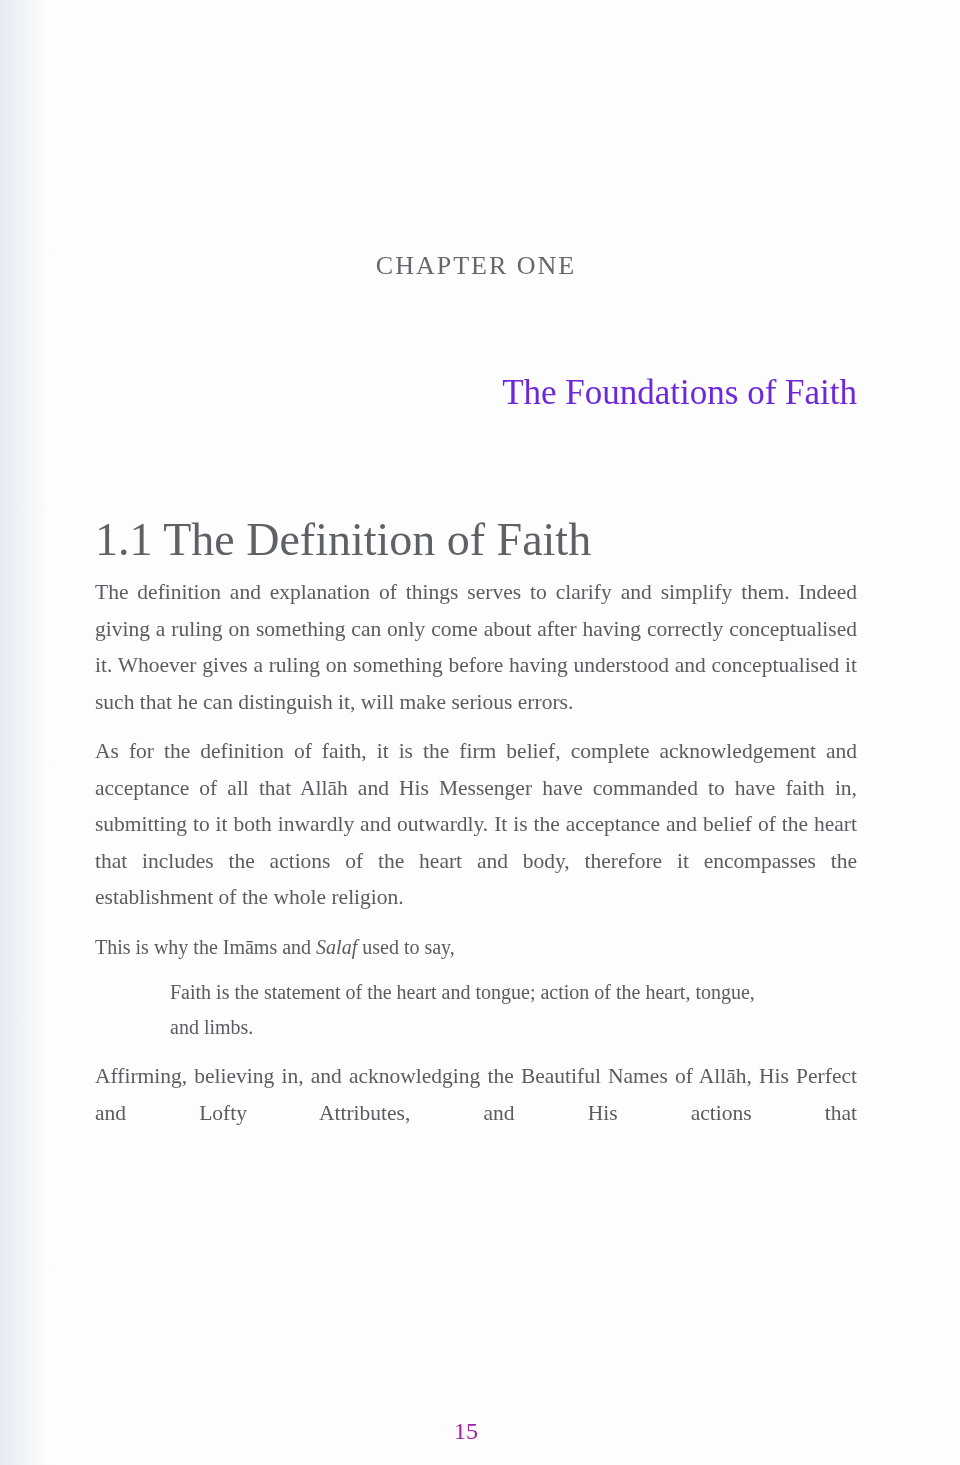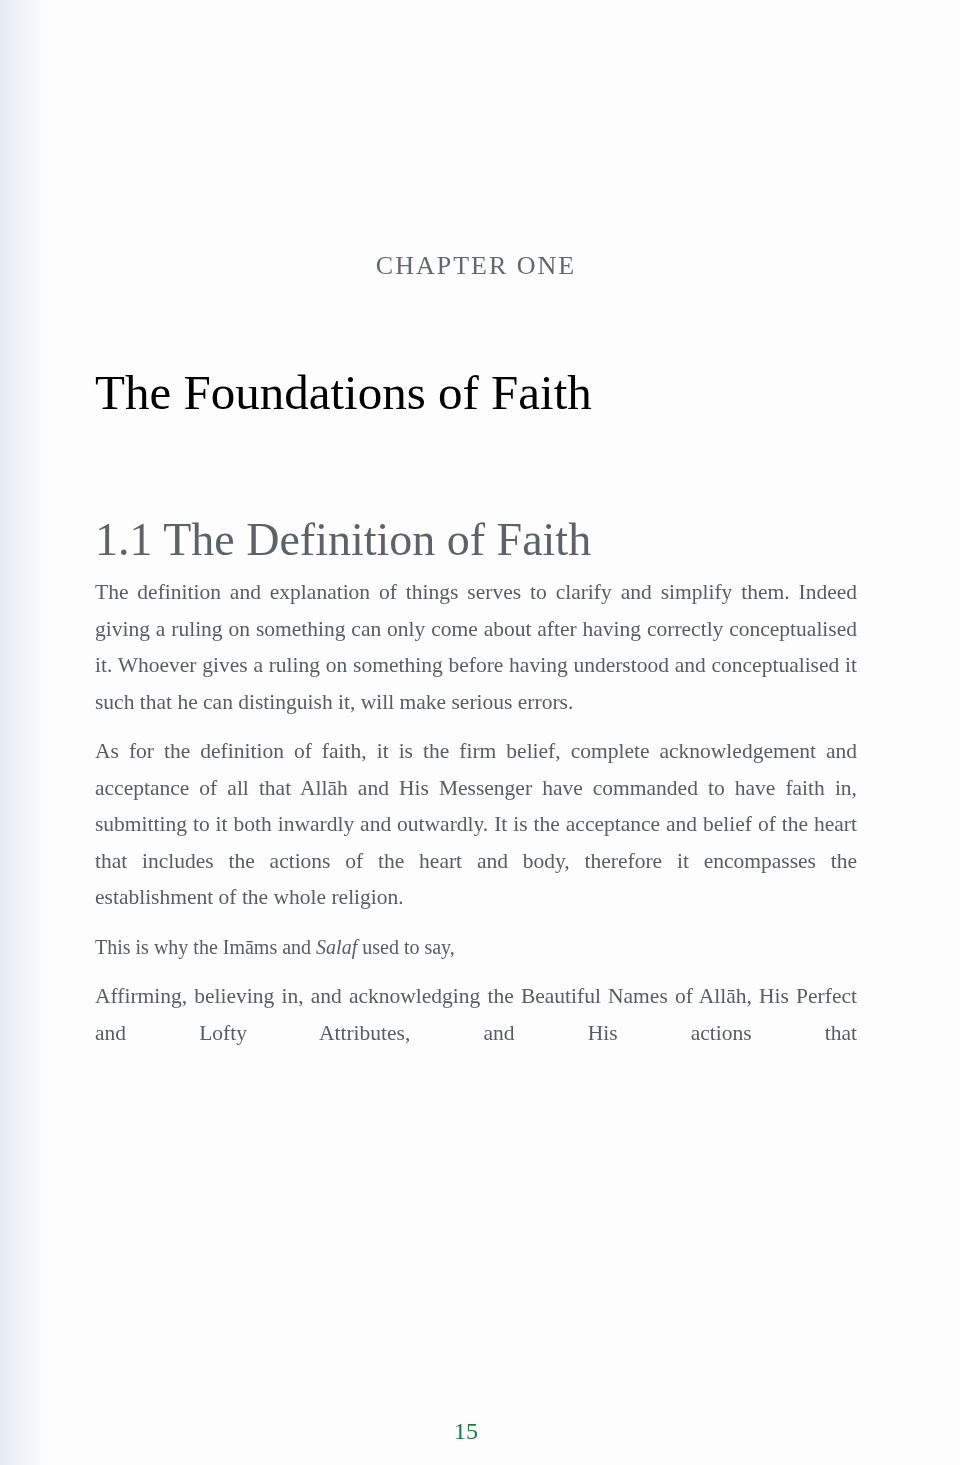--- a/index.html
+++ b/index.html
@@ -29,24 +29,24 @@
     margin: 243px 0 0 0;
     text-align: center;
     font-size: 26px;
     line-height: 30px;
     letter-spacing: 2px;
     color: #64686c;
     font-weight: normal;
   }
   .chapter-title {
     margin: 84px 0 0 0;
-    text-align: left;
-    font-size: 49px;
+    text-align: right;
+    font-size: 35px;
     line-height: 56px;
-    color: #000000;
+    color: #6d28d9;
     font-weight: normal;
   }
   .section-heading {
     margin: 98px 0 0 0;
     text-align: left;
     font-size: 46px;
     line-height: 42px;
     color: #5e6266;
     font-weight: normal;
   }
@@ -73,21 +73,21 @@
     text-align: left;
     color: #595d61;
   }
   .page-number {
     position: absolute;
     left: 0;
     top: 1418px;
     width: 932px;
     text-align: center;
     font-size: 24px;
-    color: #15803d;
+    color: #a21caf;
   }
 </style>
 </head>
 <body>
 
 <div class="scan-edge"></div>
 
 <div class="page-body">
 
   <div class="chapter-label">CHAPTER ONE</div>
@@ -95,19 +95,20 @@
   <h1 class="chapter-title">The Foundations of Faith</h1>
 
   <h2 class="section-heading">1.1 The Definition of Faith</h2>
 
   <p class="para first">The definition and explanation of things serves to clarify and simplify them. Indeed giving a ruling on something can only come about after having correctly conceptualised it. Whoever gives a ruling on something before having understood and conceptualised it such that he can distinguish it, will make serious errors.</p>
 
   <p class="para">As for the definition of faith, it is the firm belief, complete acknowledgement and acceptance of all that Allāh and His Messenger have commanded to have faith in, submitting to it both inwardly and outwardly. It is the acceptance and belief of the heart that includes the actions of the heart and body, therefore it encompasses the establishment of the whole religion.</p>
 
   <p class="quote-intro"><span>This is why the Imāms and </span><span class="italic">Salaf</span><span> used to say,</span></p>
 
+  <p class="blockquote">Faith is the statement of the heart and tongue; action of the heart, tongue, and limbs.</p>
 
 
   <p class="para continues">Affirming, believing in, and acknowledging the Beautiful Names of Allāh, His Perfect and Lofty Attributes, and His actions that</p>
 
 </div>
 
 <div class="page-number">15</div>
 
 </body></html>

